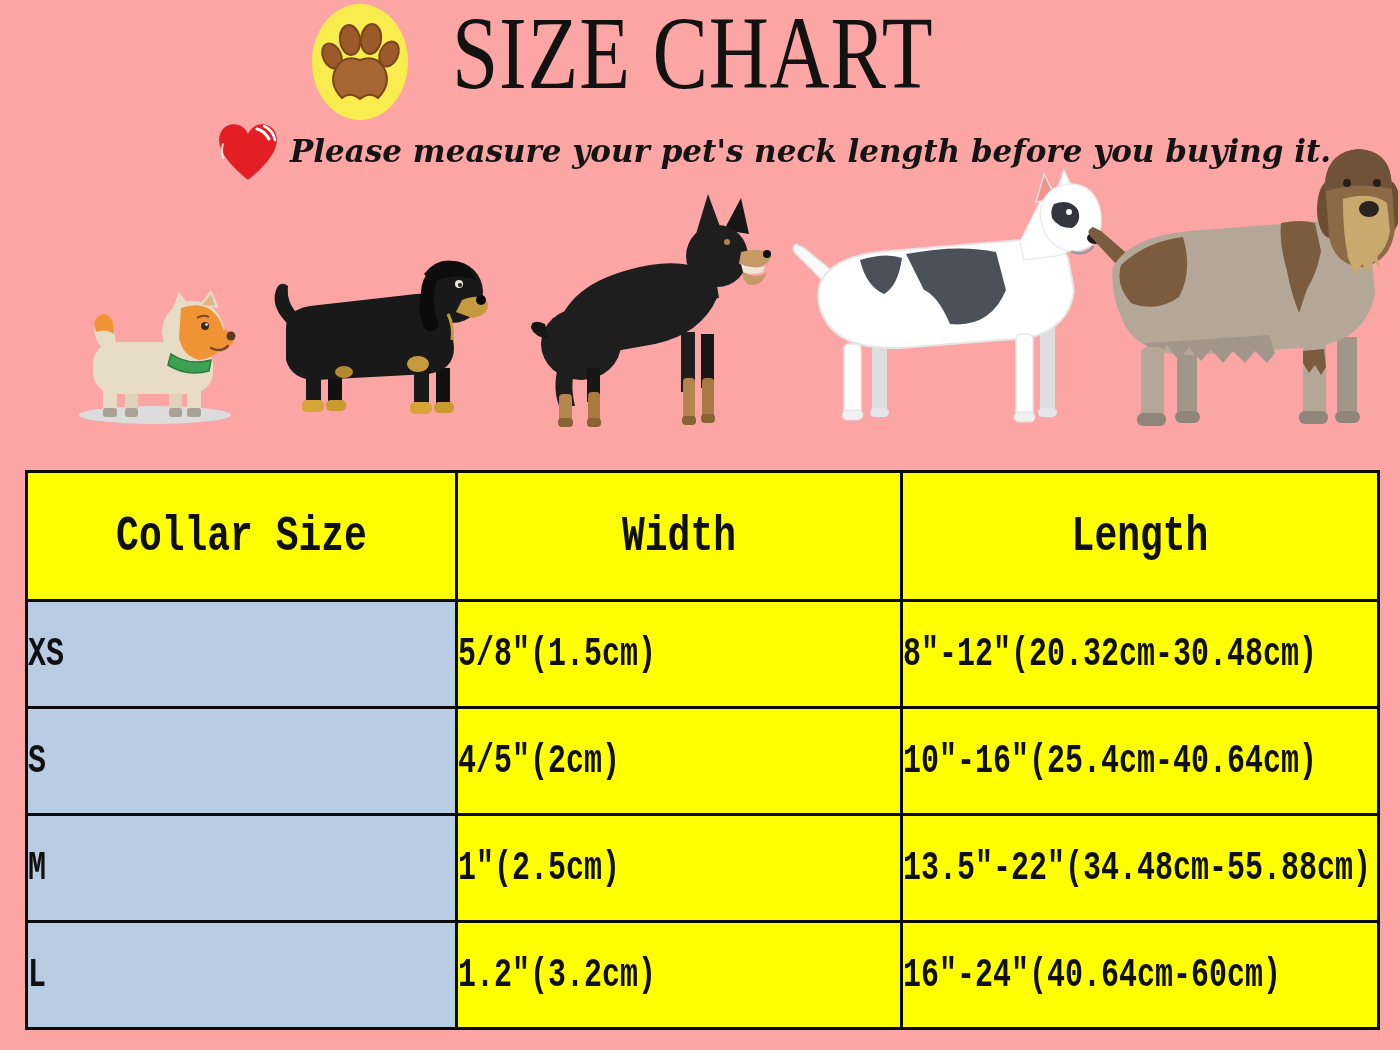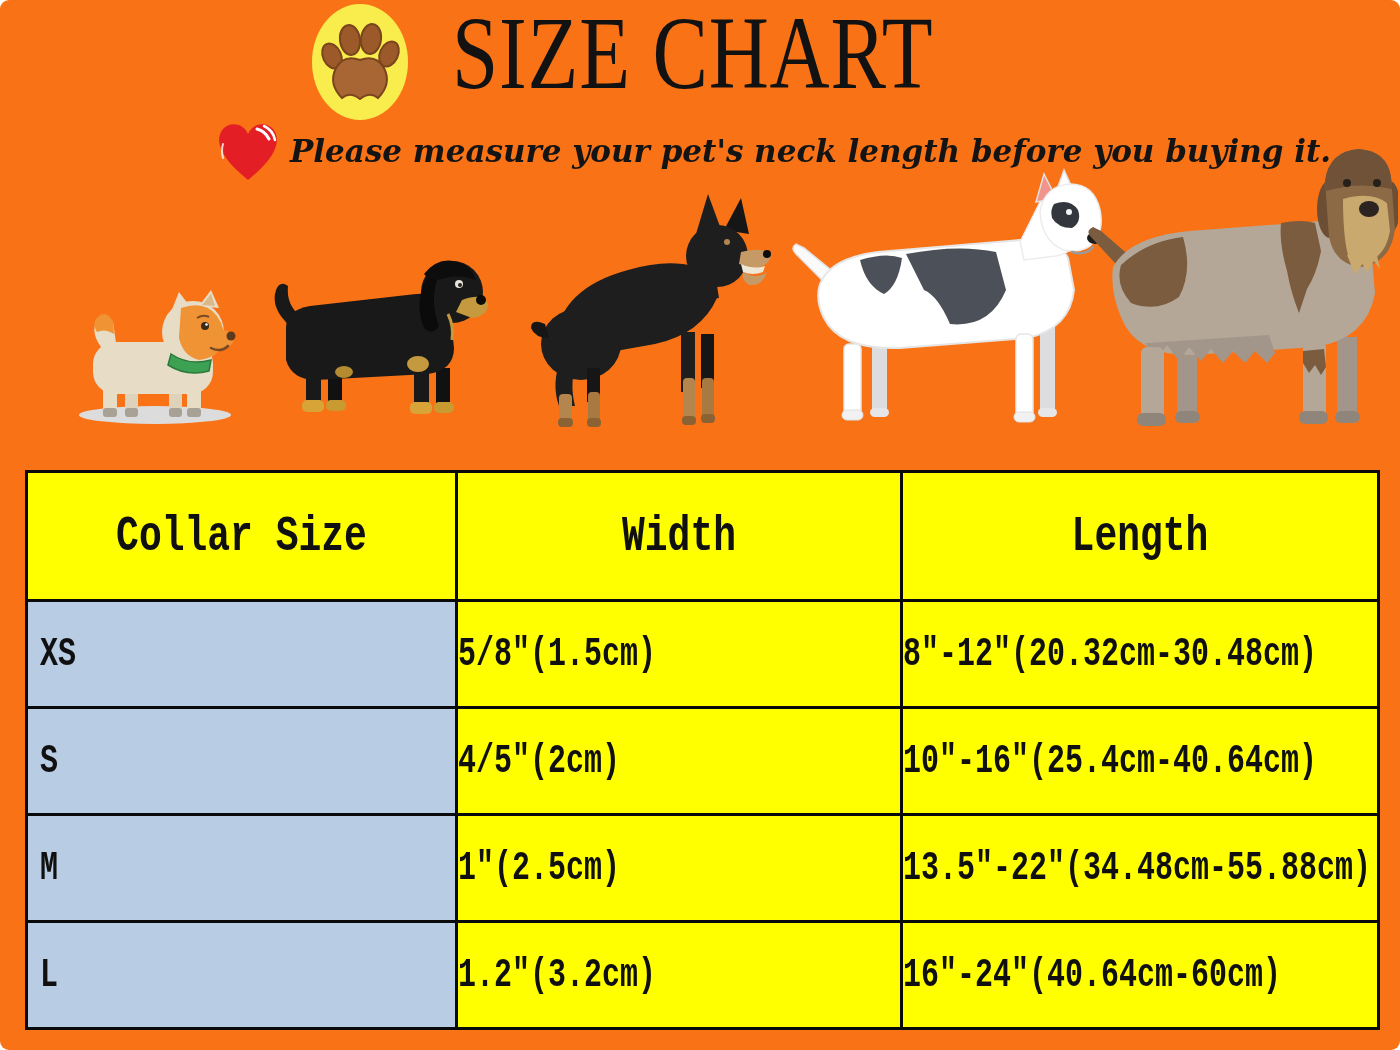--- a/index.html
+++ b/index.html
@@ -1,32 +1,32 @@
 <!DOCTYPE html>
 <html><head>
 <meta charset="utf-8">
 <style>
   html,body{margin:0;padding:0;background:#ffffff;}
-  #stage{position:relative;width:1400px;height:1050px;background:#f97316;overflow:hidden;
-         font-family:"Liberation Sans",sans-serif;border-radius:9px;}
+  #stage{position:relative;width:1400px;height:1050px;background:#fca5a5;overflow:hidden;
+         font-family:"Liberation Sans",sans-serif;}
   .abs{position:absolute;}
 
   
   .title{font-family:"Liberation Serif",serif;font-size:104px;font-weight:400;color:#121212;
          white-space:nowrap;letter-spacing:1px;transform:scaleX(0.8);transform-origin:left center;
          line-height:118px;}
   .subtitle{font-family:"DejaVu Serif",serif;font-style:italic;font-weight:bold;font-size:31px;
             color:#141414;white-space:nowrap;line-height:58px;}
 
   
   table.size-table{border-collapse:collapse;table-layout:fixed;width:1352px;height:560px;}
   .size-table th,.size-table td{border:3px solid #0a0a0a;vertical-align:middle;padding:0;}
   .size-table th{background:#ffff00;height:126px;}
   .size-table tr.data{height:86px;}
-  .size-table td.size{background:#b8cce4;padding-left:12px;}
+  .size-table td.size{background:#b8cce4;}
   .size-table td.val{background:#ffff00;}
   .cell-inner{display:inline-block;font-family:"Liberation Mono",monospace;font-weight:bold;
               color:#101010;white-space:nowrap;transform:scaleY(1.38);}
   th .cell-inner{font-size:38px;transform:scaleY(1.32);}
   td .cell-inner{font-size:30px;}
 </style>
 </head>
 <body>
 
 <div id="stage">

